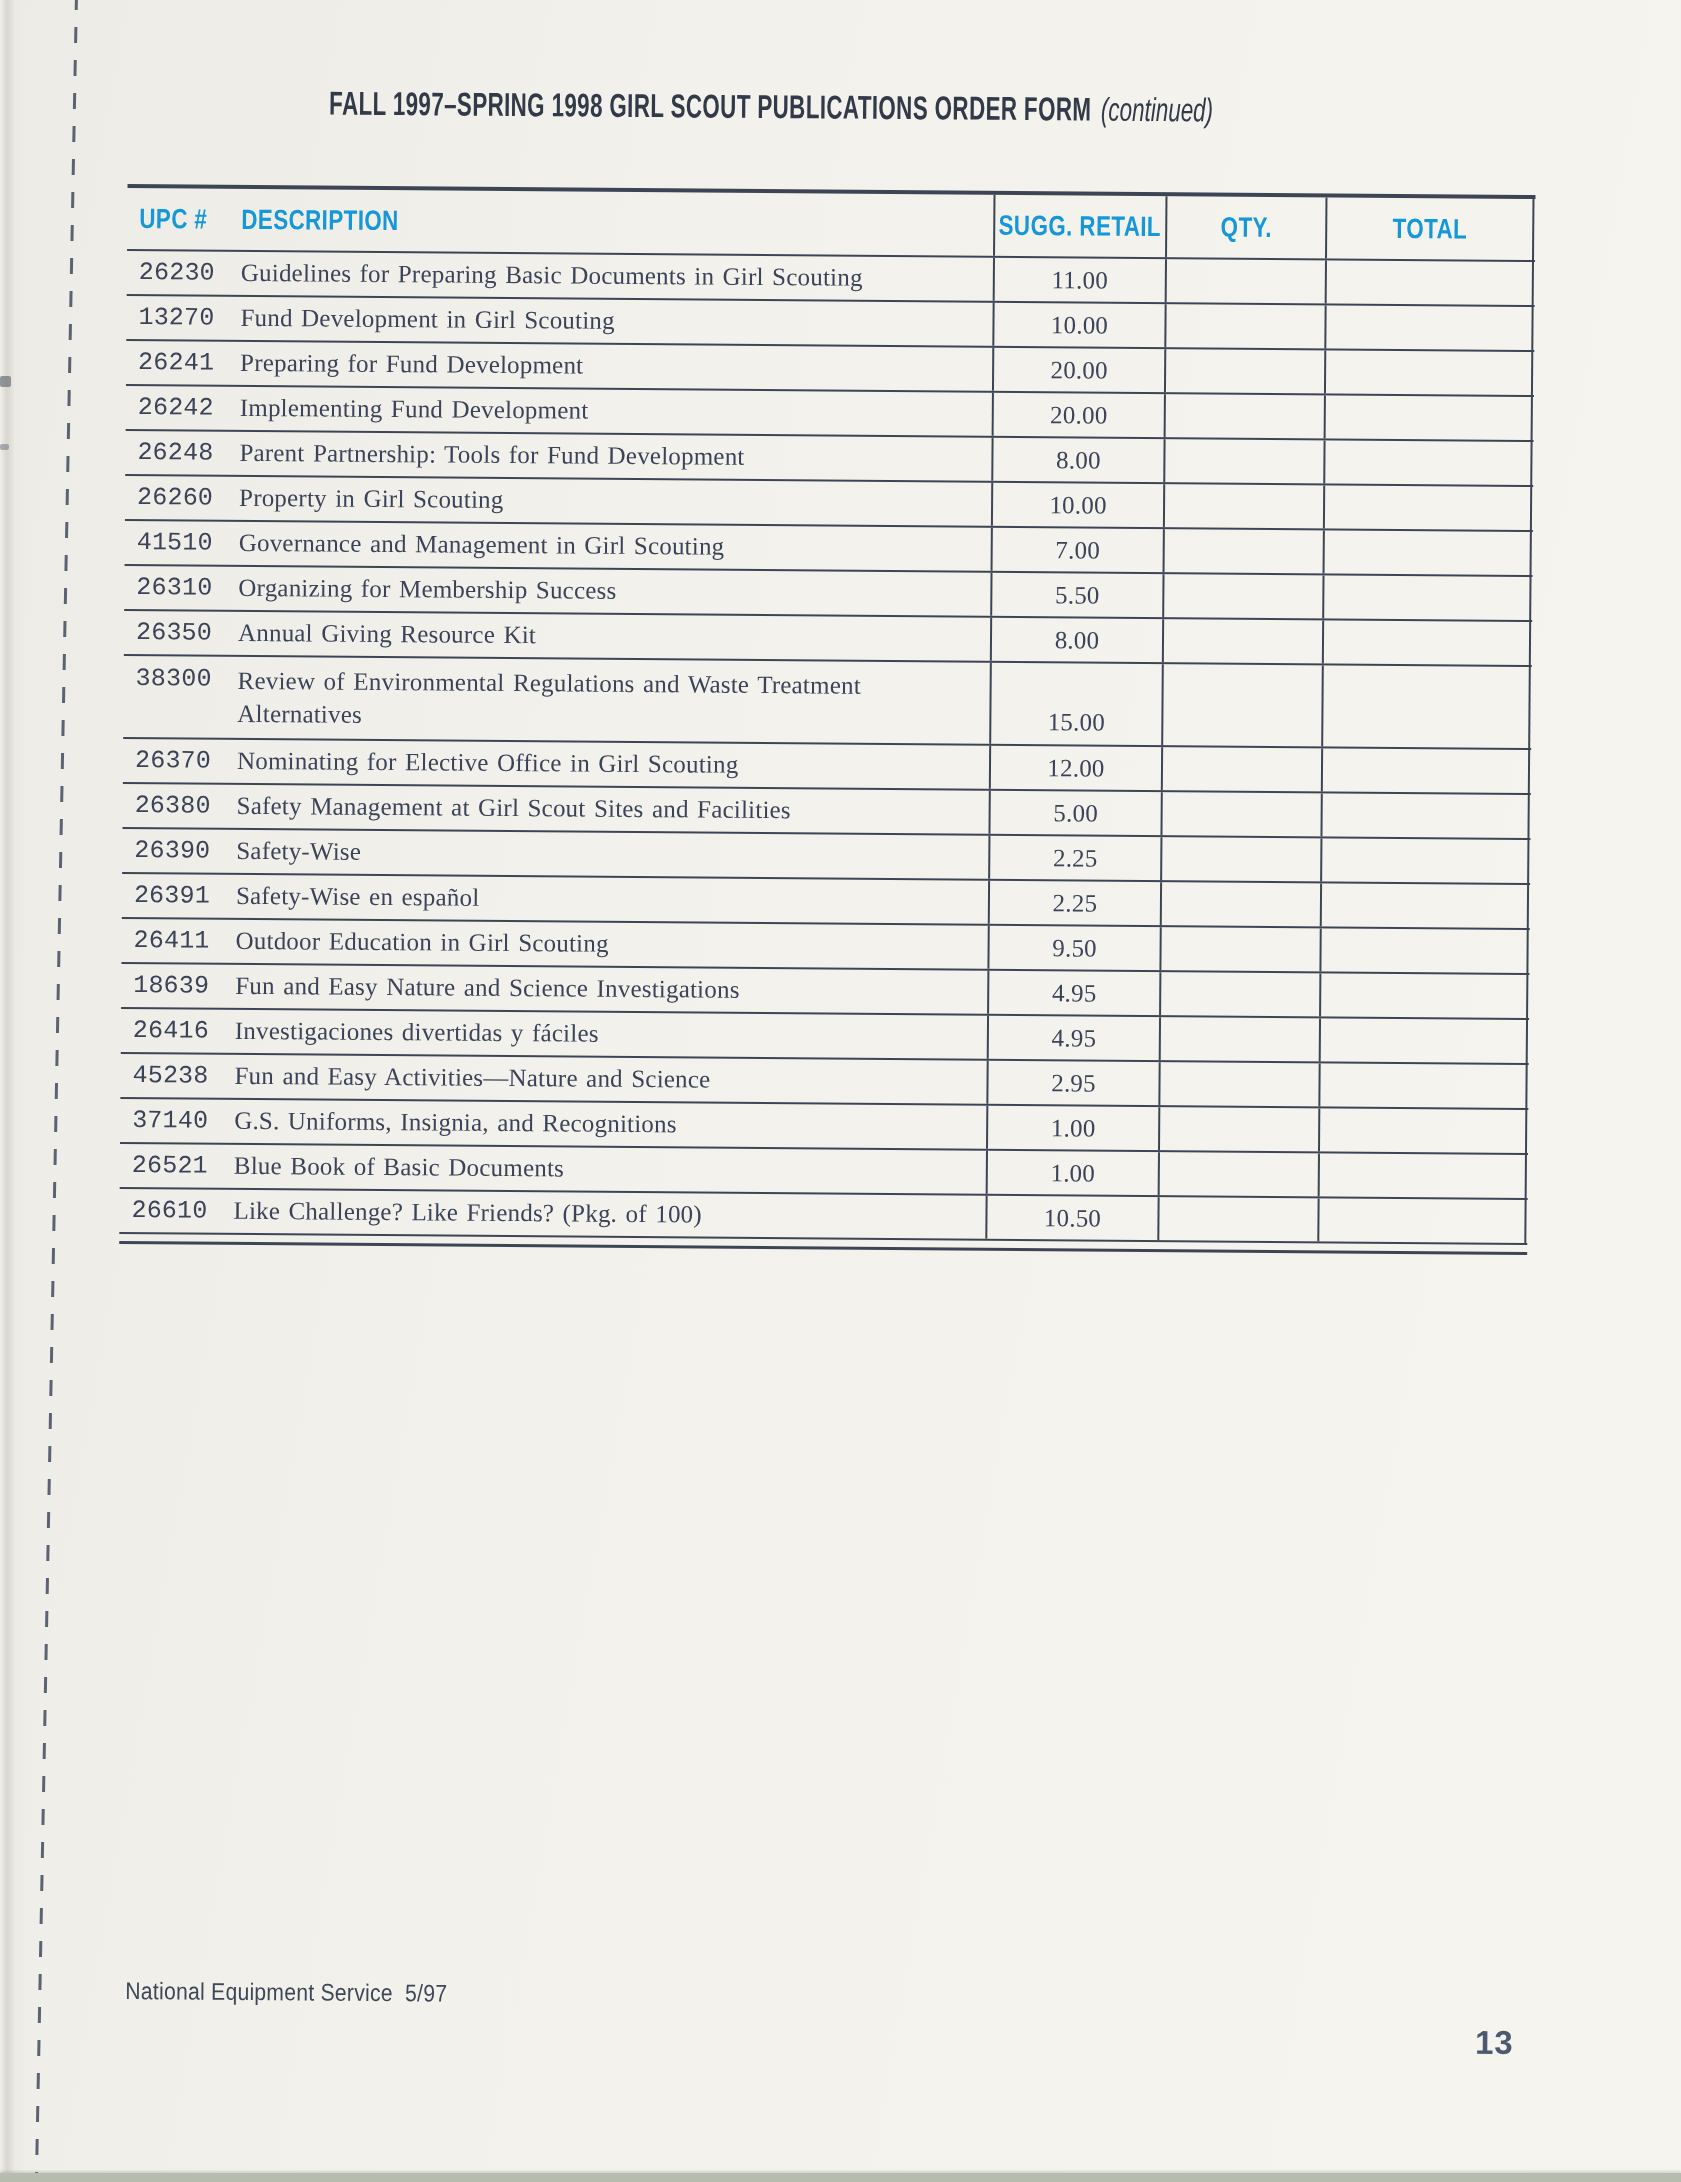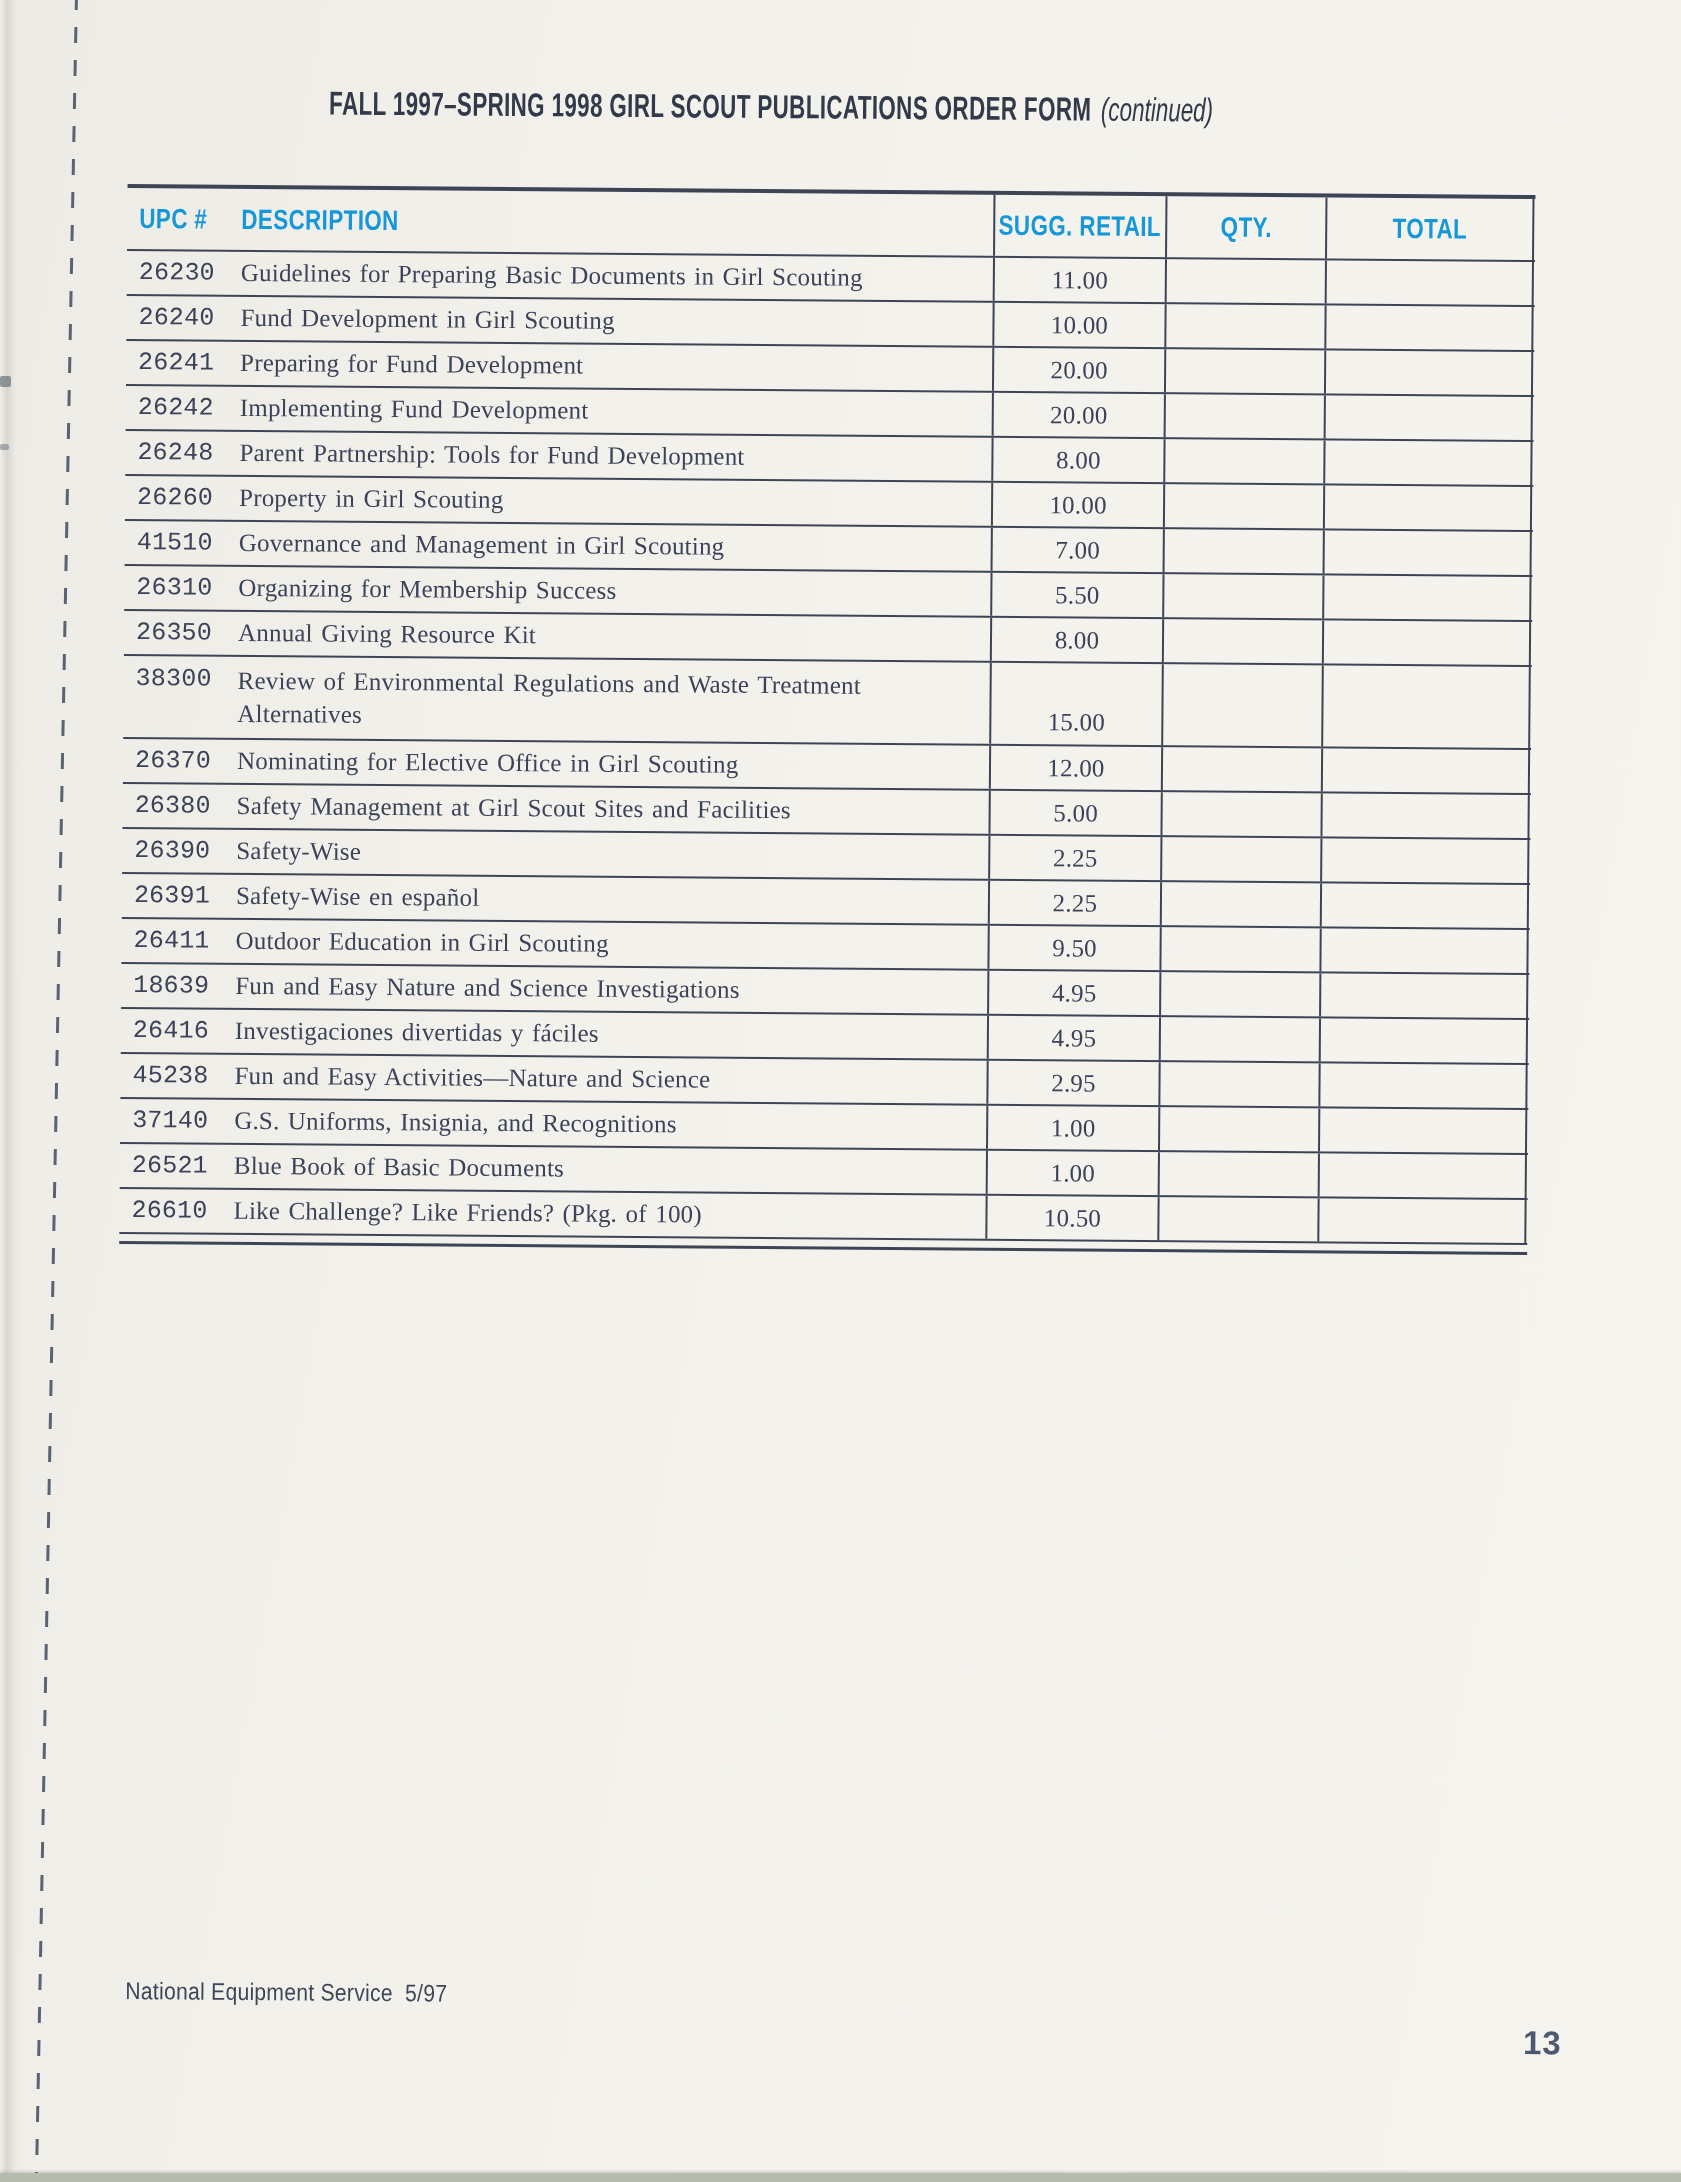--- a/index.html
+++ b/index.html
@@ -78,21 +78,20 @@
   .trow.tall .cell-retail{align-items:flex-end;padding-bottom:8px;}
   .table-end{height:7px;border-bottom:3px solid var(--rule);}
 
   .footer{
     position:absolute;left:141px;top:1976px;font-size:24px;color:#3e4758;
     transform:scaleX(0.88);transform-origin:left top;white-space:pre;letter-spacing:0.3px;
   }
   .pageno{
     position:absolute;left:1491px;top:2012px;font-size:33px;font-weight:bold;color:#4d5871;
     letter-spacing:1px;
-    margin-left:48px;
   }
 </style>
 </head>
 <body>
 
 <div class="left-edge"></div>
 <div class="perforation"></div>
 <div class="mark1"></div>
 <div class="mark2"></div>
 <div class="bottom-band"></div>
@@ -125,21 +124,21 @@
         <div class="trow">
     <div class="cell cell-upc">26230</div>
     <div class="cell cell-desc">
             <span class="desc-text">Guidelines for Preparing Basic Documents in Girl Scouting</span>
           </div>
     <div class="cell cell-retail">11.00</div>
     <div class="cell cell-qty"></div>
     <div class="cell cell-total"></div>
   </div>
         <div class="trow">
-    <div class="cell cell-upc">26240</div>
+    <div class="cell cell-upc">13270</div>
     <div class="cell cell-desc">
             <span class="desc-text">Fund Development in Girl Scouting</span>
           </div>
     <div class="cell cell-retail">10.00</div>
     <div class="cell cell-qty"></div>
     <div class="cell cell-total"></div>
   </div>
         <div class="trow">
     <div class="cell cell-upc">26241</div>
     <div class="cell cell-desc">

